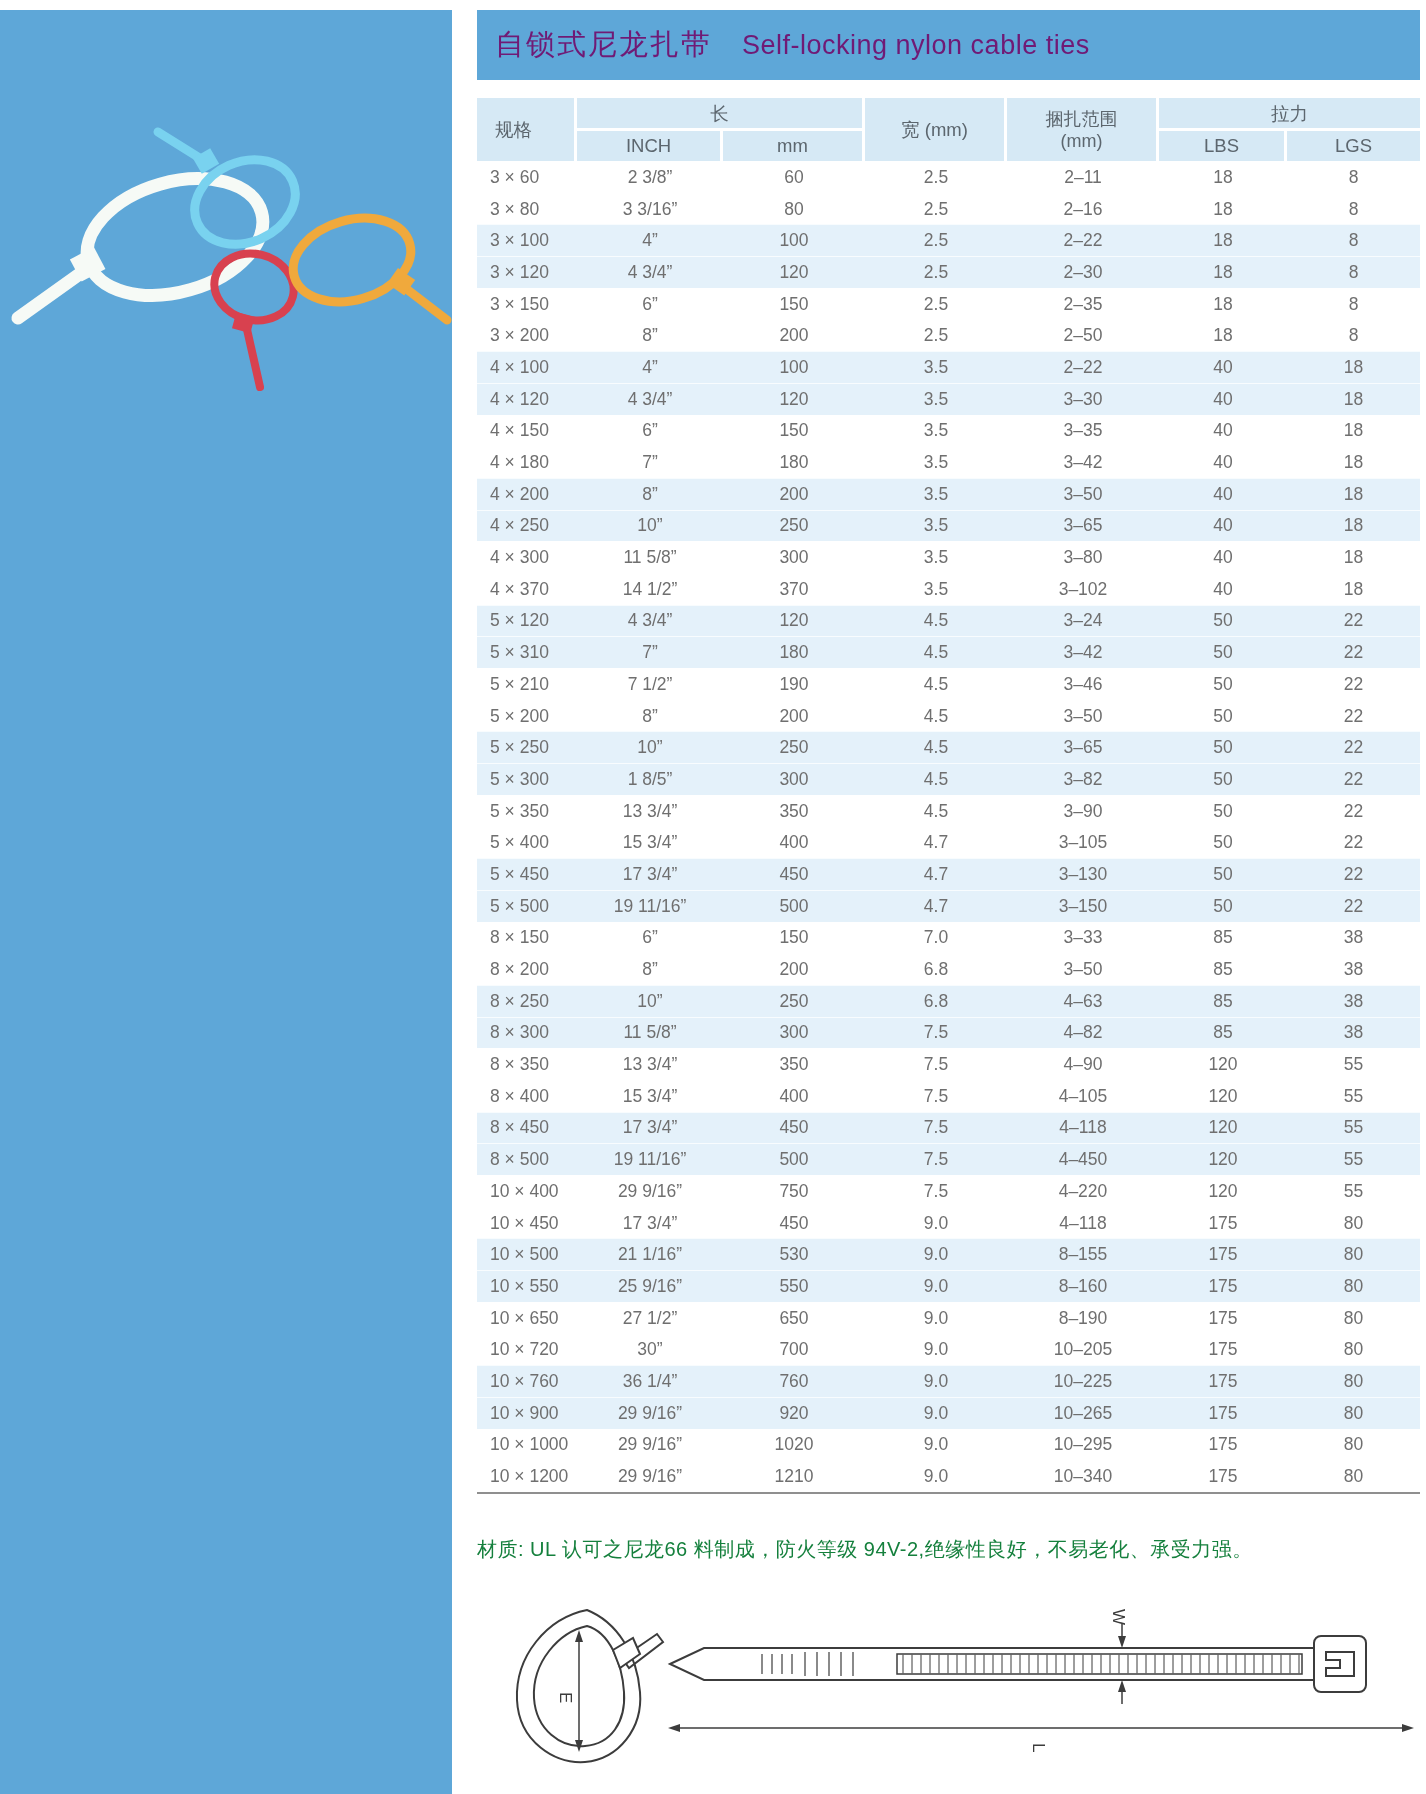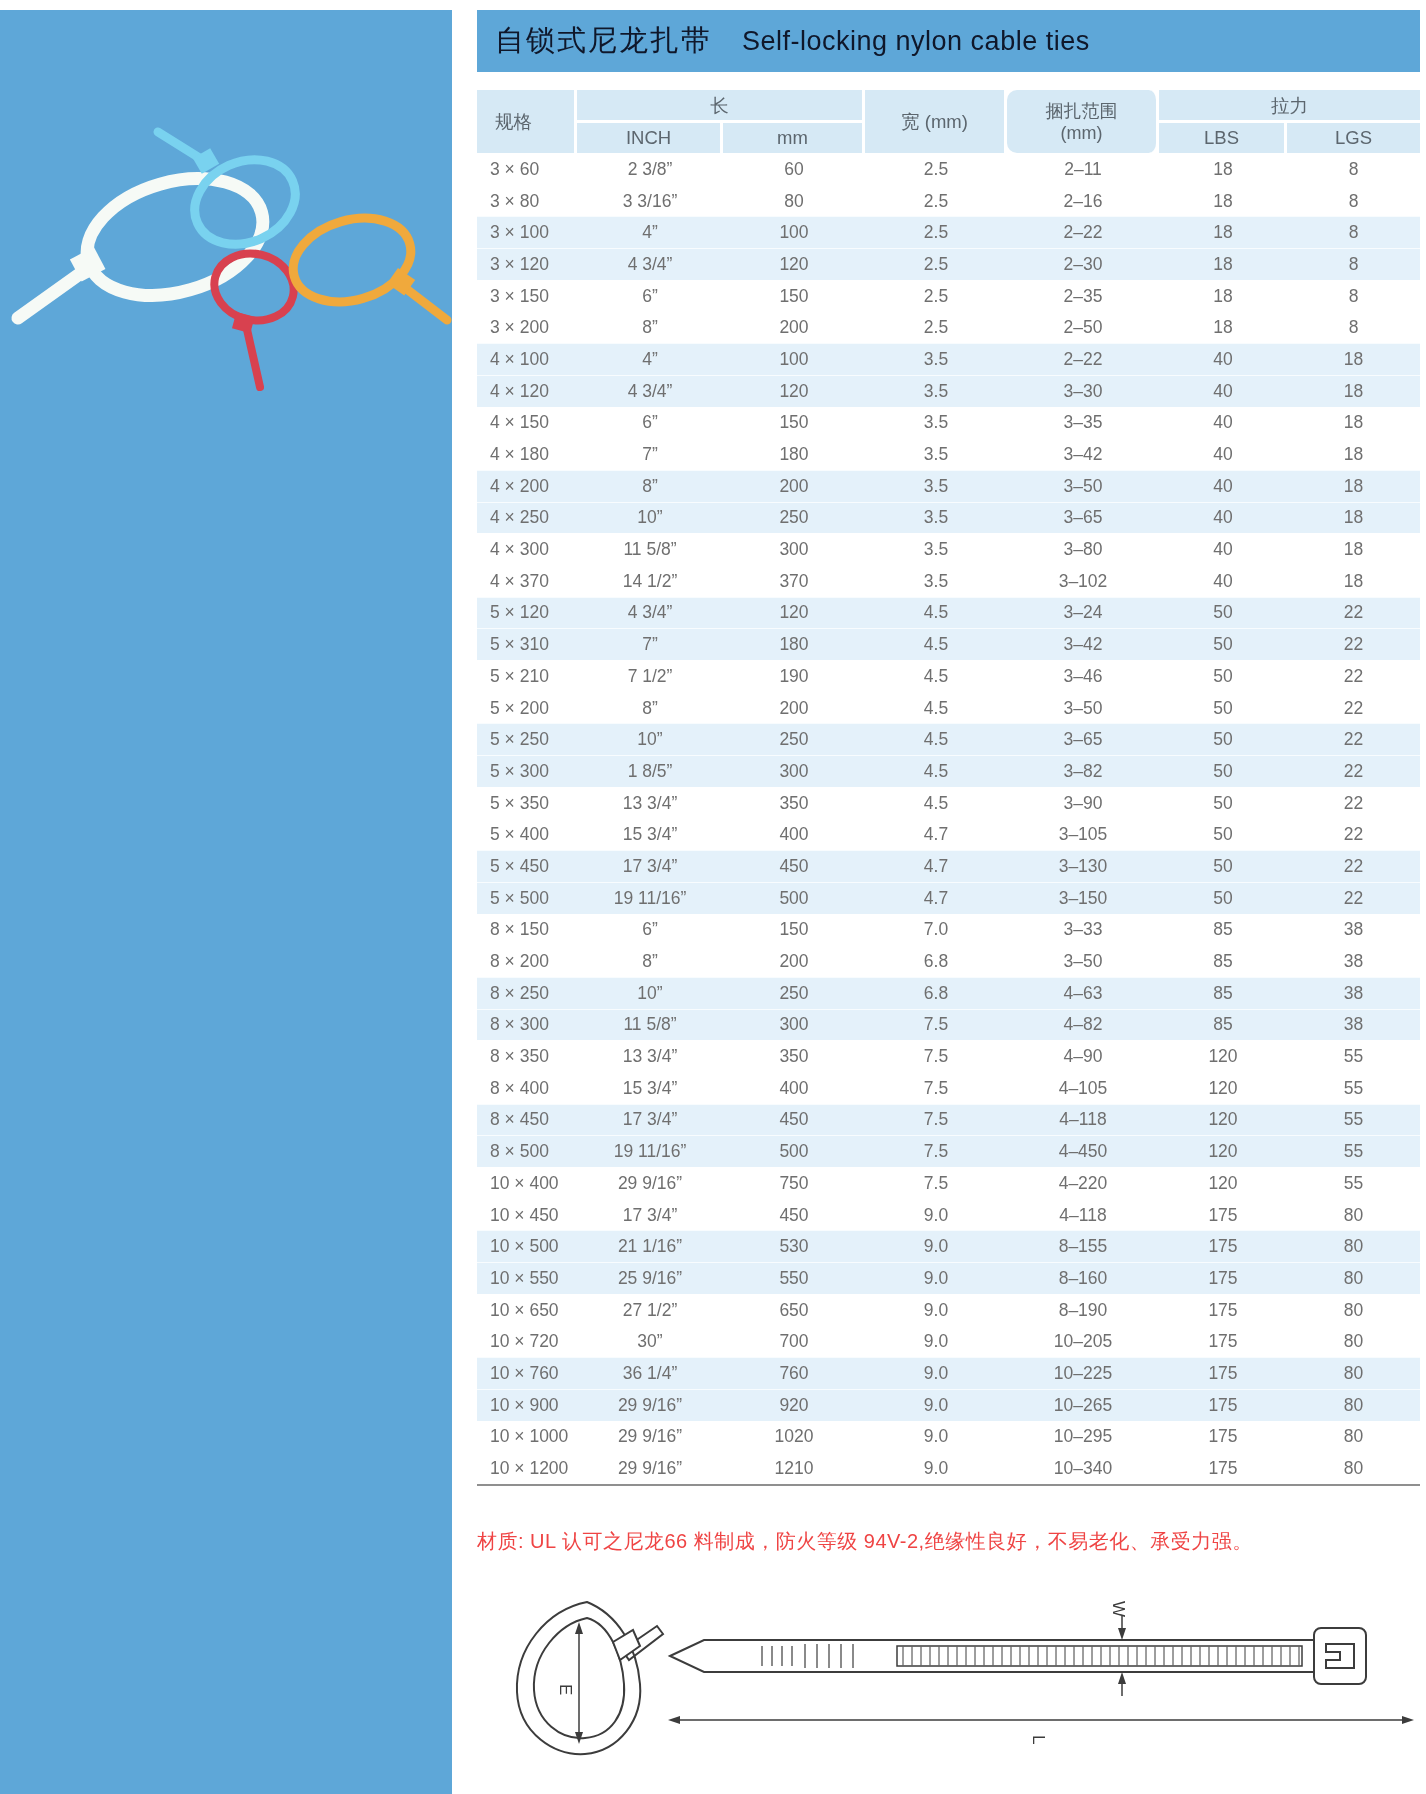--- a/index.html
+++ b/index.html
@@ -3,39 +3,39 @@
 <meta charset="utf-8">
 <style>
   html,body{margin:0;padding:0;background:#fff;}
   body{width:1426px;height:1794px;position:relative;font-family:"Liberation Sans",sans-serif;overflow:hidden;}
 
   .sidebar{position:absolute;left:0;top:10px;width:452px;height:1784px;background:#5ea7d8;}
   .sidebar svg{position:absolute;left:0;top:72px;}
 
   .content{position:absolute;left:477px;top:10px;width:943px;}
 
-  .title-bar{height:62px;background:#5ea7d8;color:#0f172a;display:flex;align-items:center;
+  .title-bar{height:70px;background:#5ea7d8;color:#701a75;display:flex;align-items:center;
     padding-left:18px;box-sizing:border-box;}
   .title-zh{font-size:29px;letter-spacing:2px;}
   .title-en{font-size:27px;margin-left:30px;letter-spacing:0.5px;}
 
   table{border-collapse:separate;border-spacing:0;width:943px;margin-top:18px;
     border-bottom:2px solid #8f8f8f;table-layout:fixed;}
   thead th{background:#d6e9f5;font-weight:normal;color:#5c666e;font-size:18.5px;
     height:30px;padding:0;text-align:center;vertical-align:middle;}
   thead th.sep-r{border-right:3px solid #fff;}
   thead th.sep-b{border-bottom:3px solid #fff;}
   thead th.spec-h{text-align:left;padding-left:18px;}
-  thead .two-line{line-height:22px;font-size:18px;border-radius:10px;}
+  thead .two-line{line-height:22px;font-size:18px;}
   tbody td{height:30.7px;padding:0;text-align:center;color:#6f6f6f;font-size:17.5px;
     border-top:1px solid rgba(255,255,255,0.75);white-space:nowrap;}
   tbody td.spec{text-align:left;padding-left:13px;}
   tbody tr.alt td{background:#e4f1fa;}
 
-  .notes{margin-top:36px;color:#ef4444;font-size:20px;line-height:38px;letter-spacing:0.5px;}
+  .notes{margin-top:36px;color:#15803d;font-size:20px;line-height:38px;letter-spacing:0.5px;}
   .notes p{margin:0;}
 
   .diagrams{position:relative;margin-top:34px;height:168px;}
   .diagrams svg{position:absolute;top:0;}
   .loop-svg{left:30px;}
   .tie-svg{left:185px;}
   .dim-label{font-size:17px;fill:#3c3c3c;}
 </style>
 </head>
 <body>

